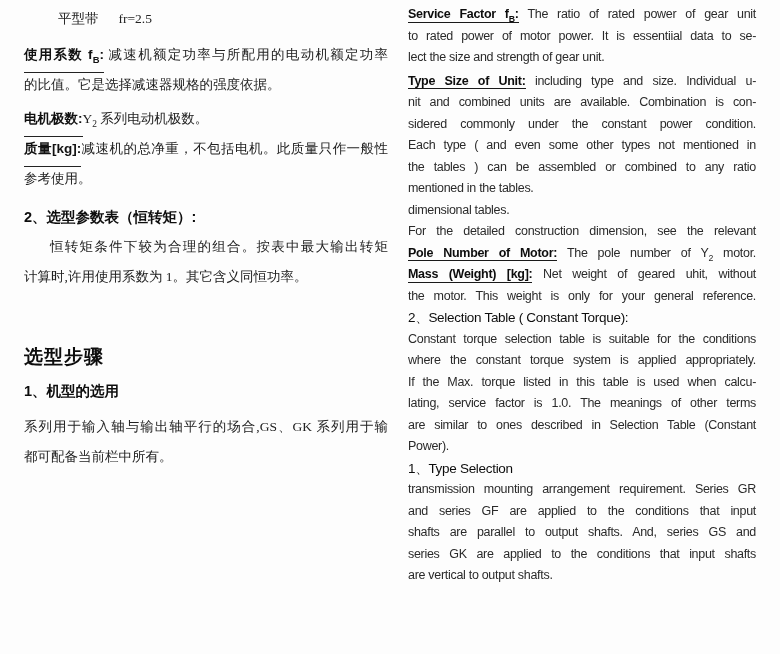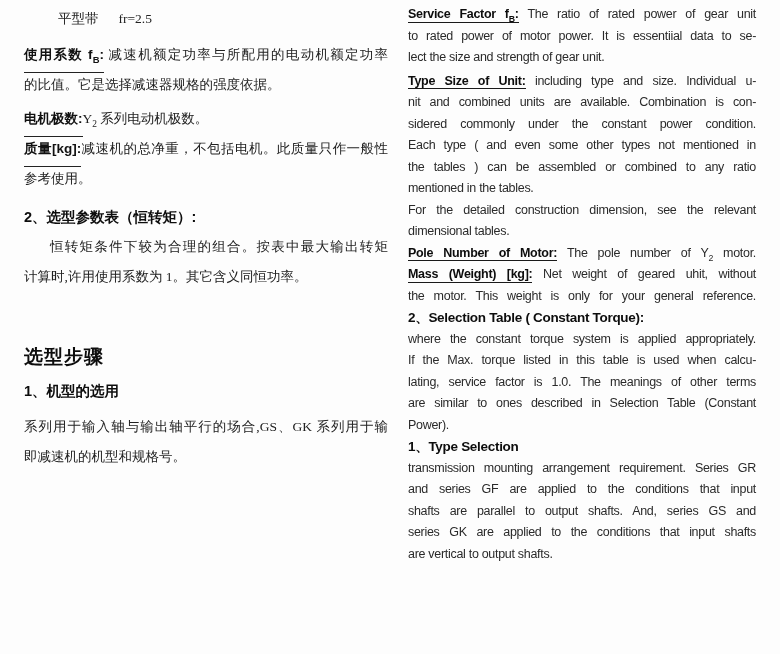--- a/index.html
+++ b/index.html
@@ -42,21 +42,21 @@
   
   .en {
     font-family: "Liberation Sans", "DejaVu Sans", sans-serif;
     font-size: 12.5px; letter-spacing: -0.3px; line-height: 21.5px; color: #2a2a2a;
   }
   .en .ln { text-align: justify; }
   .en-term {
     font-weight: bold; color: #0d0d0d;
     border-bottom: 1.5px solid #1a1a1a; padding-bottom: 0.5px;
   }
-  .h2-en, .h3-en { font-weight: bold; font-size: 13.5px; color: #0d0d0d; line-height: 21.5px; }
+  .h2-en, .h3-en { font-weight: normal; font-size: 13.5px; color: #0d0d0d; line-height: 21.5px; }
   .h-big-en { font-weight: bold; font-size: 19px; letter-spacing: 0.2px; color: #0d0d0d; line-height: 26px; }
 
   
   .fill { text-align-last: justify; }
   sub { font-size: 70%; line-height: 0; }
   .mt2 { margin-top: 2px; } .mt4 { margin-top: 4px; } .mt6 { margin-top: 6px; }
   .mt8 { margin-top: 8px; } .mt12 { margin-top: 12px; } .mt50 { margin-top: 50px; }
   .mb2 { margin-bottom: 2px; } .mb4 { margin-bottom: 4px; }
 </style>
 </head>
@@ -96,21 +96,21 @@
     <div>
       <div class="ln fill ind">恒转矩条件下较为合理的组合。按表中最大输出转矩</div>
       <div class="ln">计算时,许用使用系数为 1。其它含义同恒功率。</div>
     </div>
 
     <div class="h-big-cn mt50 mb4">选型步骤</div>
     <div class="h3-cn">1、机型的选用</div>
 
     <div class="mt6">
       <div class="ln fill">系列用于输入轴与输出轴平行的场合,GS、GK 系列用于输</div>
-      <div class="ln">即减速机的机型和规格号。</div>
+      <div class="ln">都可配备当前栏中所有。</div>
     </div>
 
   </div>
 
   <div class="col-en en">
 
     <div>
       <div class="ln fill">
         <span class="en-term"><span>Service Factor f</span><sub>B</sub><span>:</span></span><span> The ratio of rated power of gear unit</span>
       </div>
@@ -123,40 +123,41 @@
         <span class="en-term">Type Size of Unit:</span><span> including type and size. Individual u-</span>
       </div>
       <div class="ln fill">nit and combined units are available. Combination is con-</div>
       <div class="ln fill">sidered commonly under the constant power condition.</div>
       <div class="ln fill">Each type ( and even some other types not mentioned in</div>
       <div class="ln fill">the tables ) can be assembled or combined to any ratio</div>
       <div class="ln">mentioned in the tables.</div>
     </div>
 
     <div>
+      <div class="ln">dimensional tables.</div>
       <div class="ln fill">For the detailed construction dimension, see the relevant</div>
-      <div class="ln">dimensional tables.</div>
     </div>
 
     <div>
       <div class="ln fill">
         <span class="en-term">Pole Number of Motor:</span><span> The pole number of Y</span><sub>2</sub><span> motor.</span>
       </div>
     </div>
 
     <div>
       <div class="ln fill">
         <span class="en-term">Mass (Weight) [kg]:</span><span> Net weight of geared uhit, without</span>
       </div>
       <div class="ln fill">the motor. This weight is only for your general reference.</div>
     </div>
 
     <div class="h2-en">2、Selection Table ( Constant Torque):</div>
 
     <div>
+      <div class="ln fill">Constant torque selection table is suitable for the conditions</div>
       <div class="ln fill">where the constant torque system is applied appropriately.</div>
       <div class="ln fill">If the Max. torque listed in this table is used when calcu-</div>
       <div class="ln fill">lating, service factor is 1.0. The meanings of other terms</div>
       <div class="ln fill">are similar to ones described in Selection Table (Constant</div>
       <div class="ln">Power).</div>
     </div>
 
     <div class="h3-en">1、Type Selection</div>
 
     <div>

